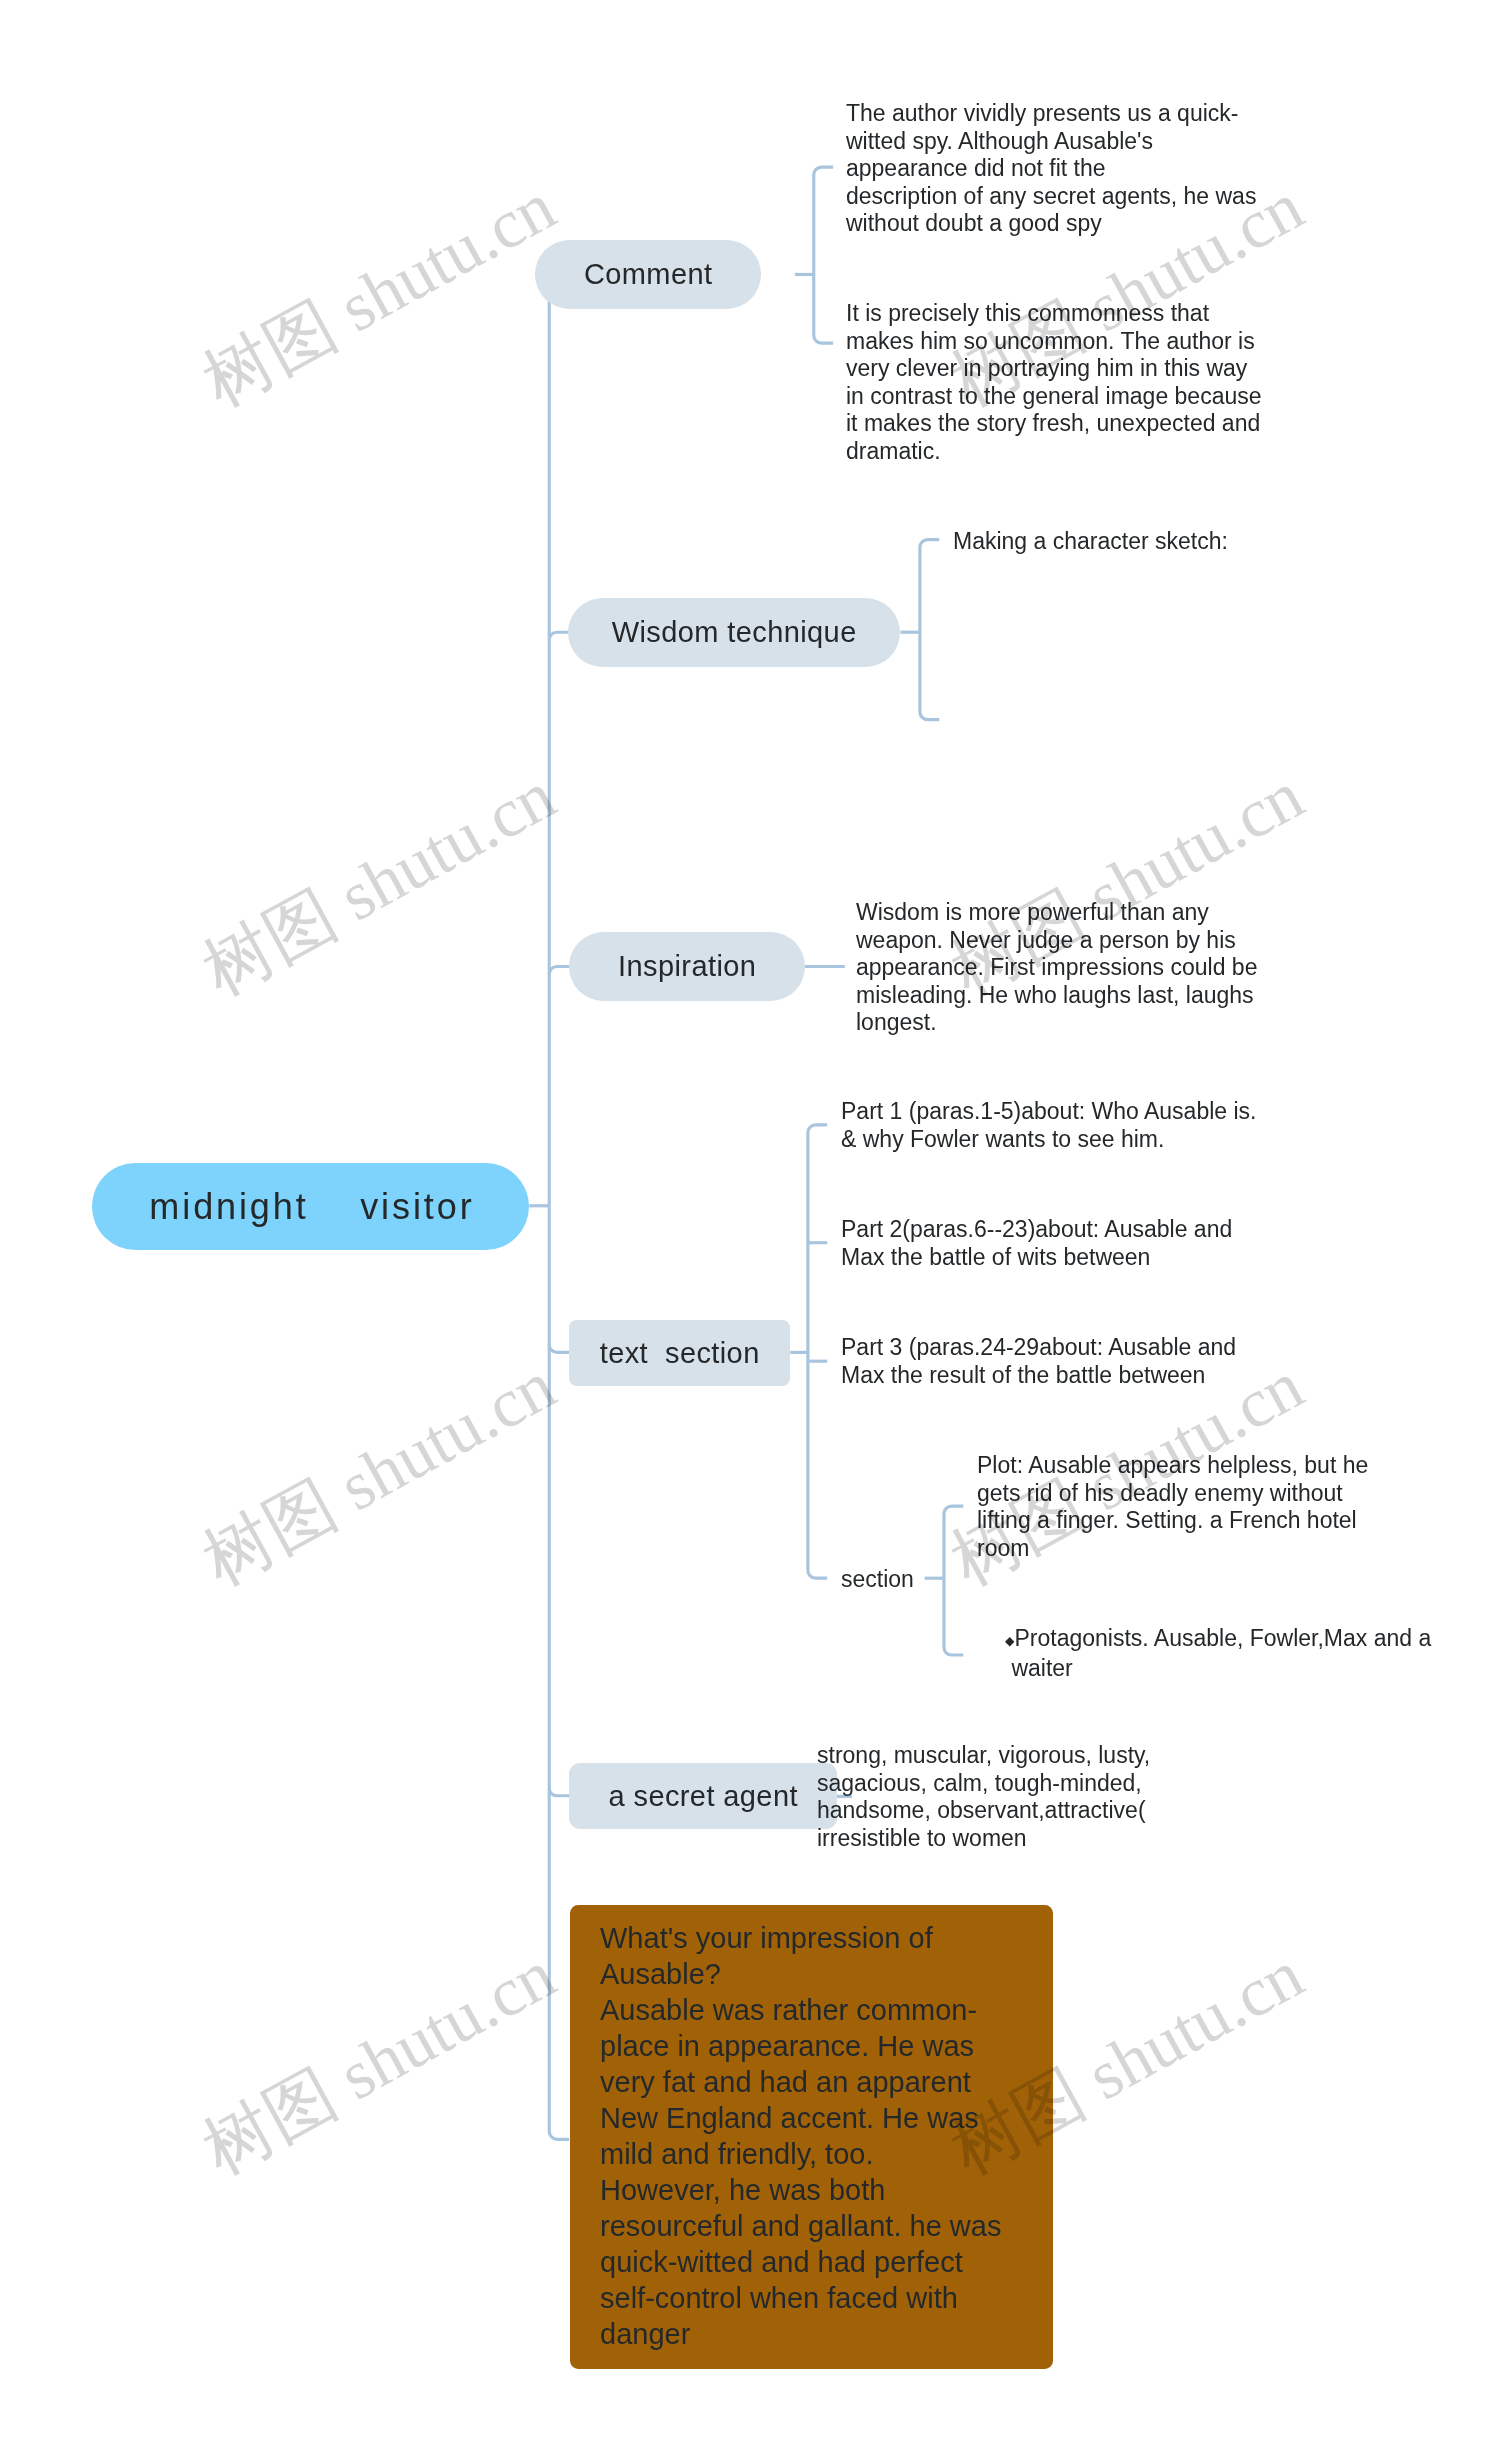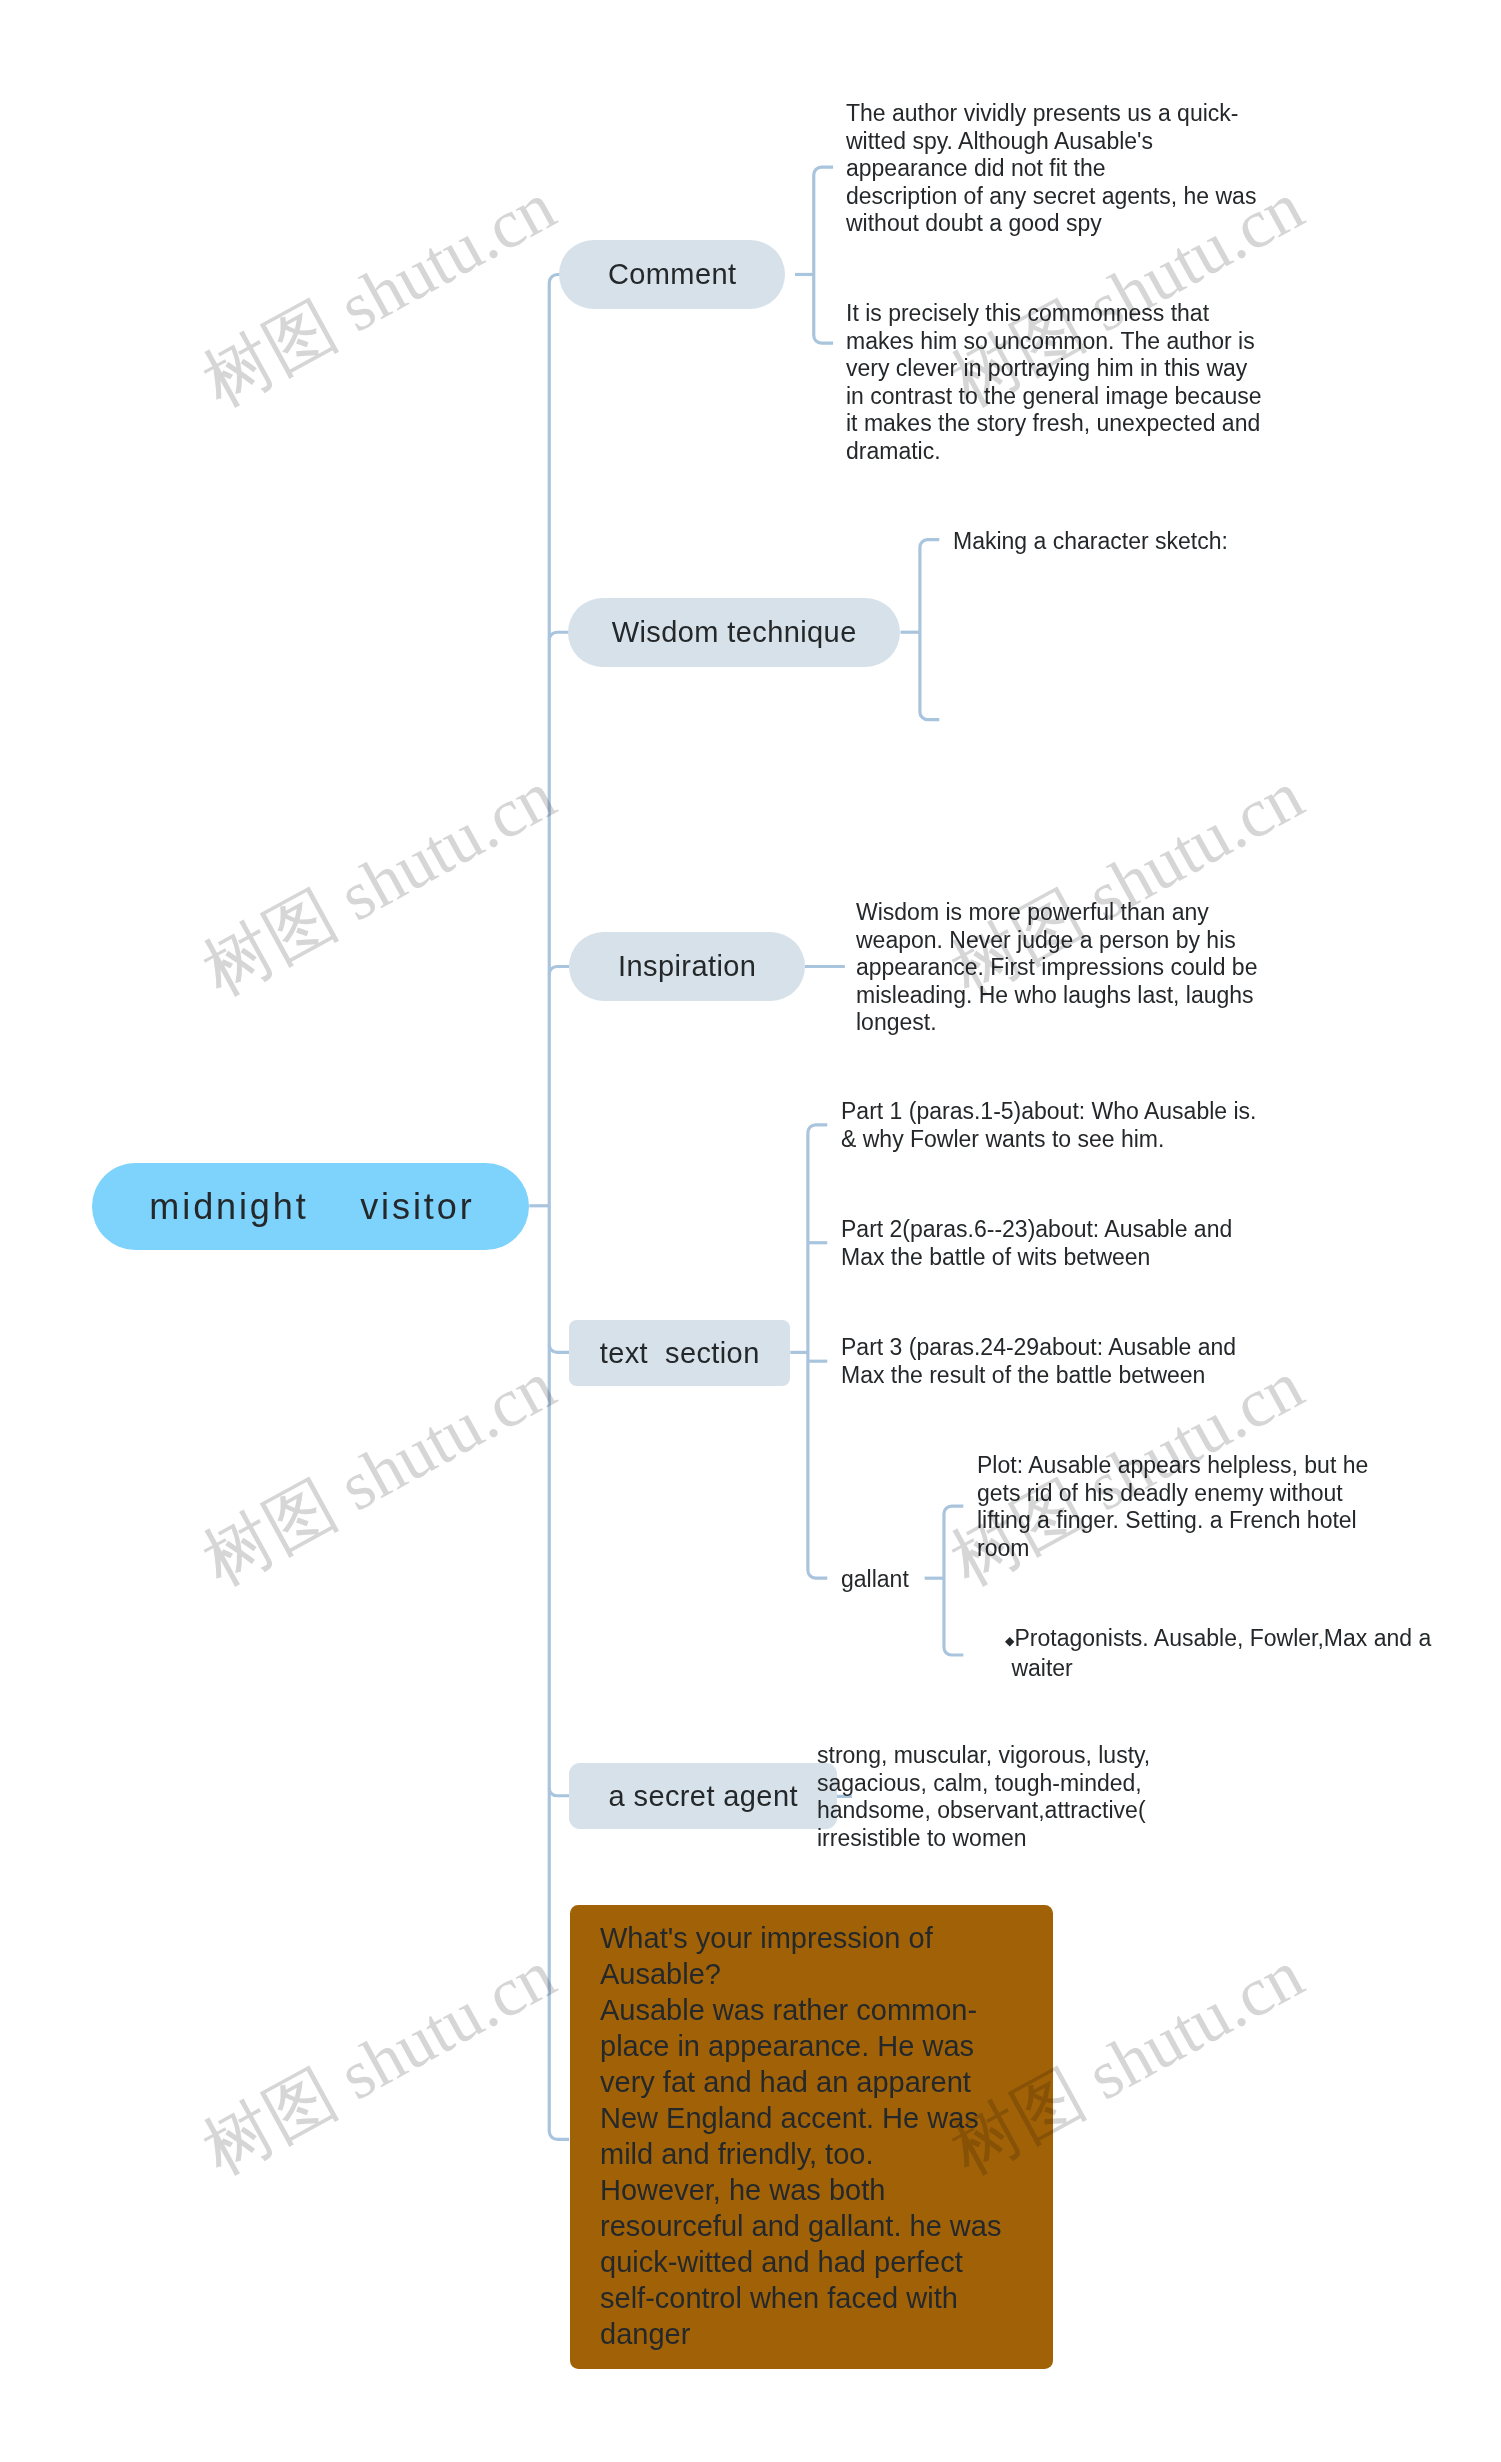--- a/index.html
+++ b/index.html
@@ -61,37 +61,37 @@
       <path d="M1642,2568 H1622 A13,13 0 0 0 1609,2581 V2809 A13,13 0 0 0 1622,2822 H1642"></path>
 
       <path d="M1385,3063 H1452"></path>
     </g>
 </svg>
 
 <div class="node" style="left:92px;top:1163px;width:437px;height:87px;background:#7dd3fc;border-radius:586px;">
   <span style="font-size:36px;letter-spacing:2.9px;text-indent:2.9px;">midnight    visitor</span>
 </div>
 
-<div class="node" style="left:559px;top:240px;width:226px;height:69px;background:#d6e1e9;border-radius:586px;">
+<div class="node" style="left:535px;top:240px;width:226px;height:69px;background:#d6e1e9;border-radius:586px;">
   <span style="font-size:29px;letter-spacing:0.4px;text-indent:0.4px;">Comment</span>
 </div>
 
 <div class="node" style="left:568px;top:598px;width:332px;height:69px;background:#d6e1e9;border-radius:586px;">
   <span style="font-size:29px;letter-spacing:0.4px;text-indent:0.4px;">Wisdom technique</span>
 </div>
 
 <div class="node" style="left:569px;top:932px;width:236px;height:69px;background:#d6e1e9;border-radius:586px;">
   <span style="font-size:29px;letter-spacing:0.4px;text-indent:0.4px;">Inspiration</span>
 </div>
 
 <div class="node" style="left:569px;top:1320px;width:221px;height:66px;background:#d6e1e9;border-radius:7.6px;">
   <span style="font-size:29px;letter-spacing:0.4px;text-indent:0.4px;">text  section</span>
 </div>
 
-<div class="leaf" style="left:841px;top:1566px;">gallant</div>
+<div class="leaf" style="left:841px;top:1566px;">section</div>
 
 <div class="node" style="left:569px;top:1763px;width:268px;height:66px;background:#d6e1e9;border-radius:11px;">
   <span style="font-size:29px;letter-spacing:0.4px;text-indent:0.4px;">a secret agent</span>
 </div>
 
 <div class="leaf" style="left:846px;top:100px;">The author vividly presents us a quick-
 witted spy. Although Ausable's
 appearance did not fit the
 description of any secret agents, he was
 without doubt a good spy</div>

